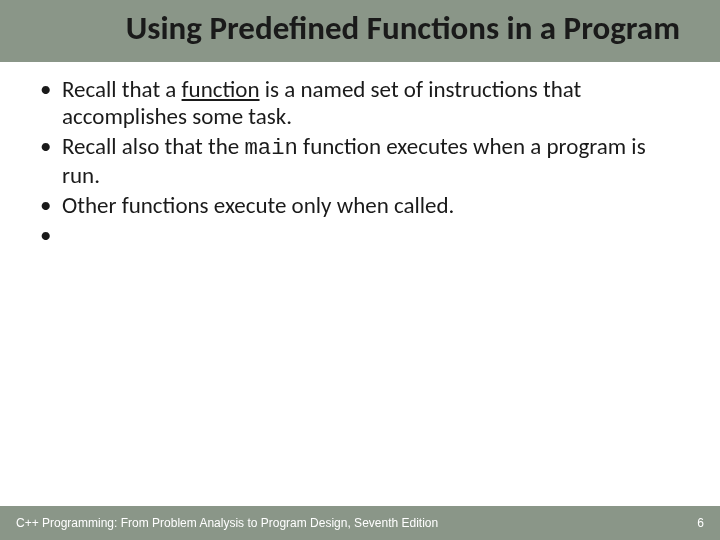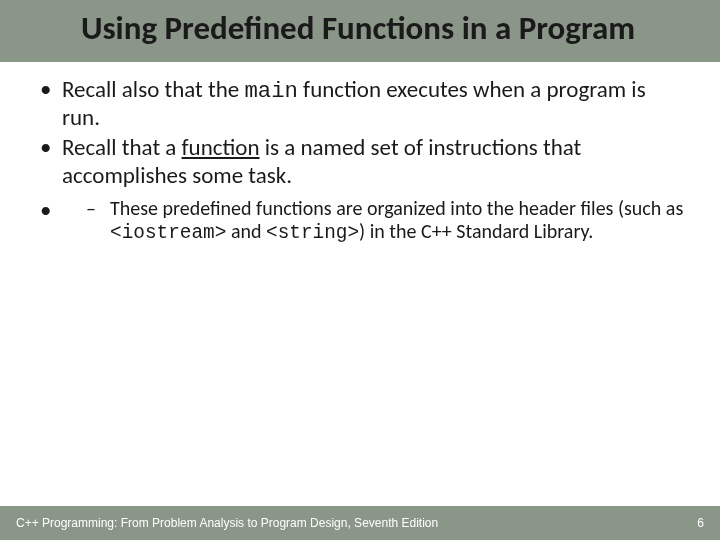--- a/index.html
+++ b/index.html
@@ -1,21 +1,21 @@
 <!DOCTYPE html>
 <html><head>
 <meta charset="utf-8">
 <style>
   * { margin: 0; padding: 0; box-sizing: border-box; }
   html, body { width: 720px; height: 540px; overflow: hidden; font-family: Calibri, Arial, sans-serif; background: #fff; }
   .slide { width: 720px; height: 540px; position: relative; display: flex; flex-direction: column; }
   .title-bar {
     background: #8a9688;
     padding: 10px 40px 14px 36px;
-    text-align: center;
+    text-align: right;
   }
   .title-bar h1 {
     color: #1a1a1a;
     font-size: 33px;
     font-weight: 700;
     line-height: 1.15;
   }
   .content {
     flex: 1;
     padding: 14px 36px 0 36px;
@@ -78,31 +78,29 @@
 
 <div class="slide">
 
   <div class="title-bar">
     <h1>Using Predefined Functions in a Program</h1>
   </div>
 
   <div class="content">
     <ul class="main-list">
       <li>
+        <span>Recall that a </span><span class="underline">function</span><span> is a named set of instructions that accomplishes some task.</span>
+      </li>
+      <li>
         <span>Recall also that the </span><span class="mono">main</span><span> function executes when a program is run.</span>
       </li>
       <li>
-        <span>Recall that a </span><span class="underline">function</span><span> is a named set of instructions that accomplishes some task.</span>
+        <span>Other functions execute only when called.</span>
       </li>
       <li>
-        <ul class="sub-list">
-          <li>
-            <span>These predefined functions are organized into the header files (such as </span><span class="mono">&lt;iostream&gt;</span><span> and </span><span class="mono">&lt;string&gt;</span><span>) in the C++ Standard Library.</span>
-          </li>
-        </ul>
       </li>
     </ul>
   </div>
 
   <div class="footer">
     <span>C++ Programming: From Problem Analysis to Program Design, Seventh Edition</span>
     <span>6</span>
   </div>
 
 </div>

